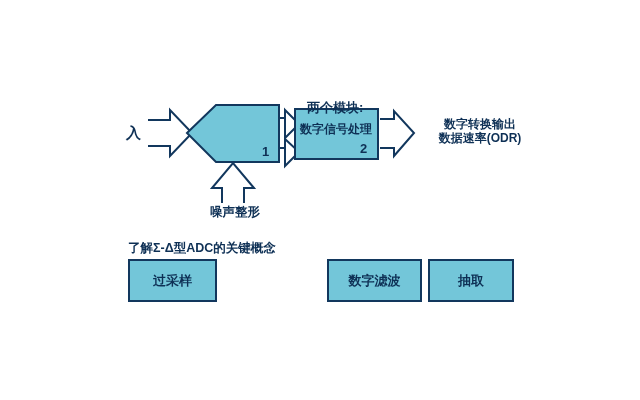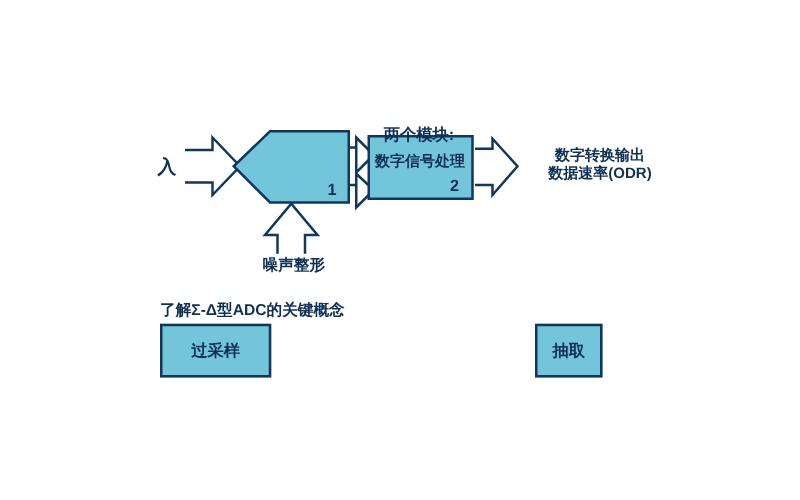--- a/index.html
+++ b/index.html
@@ -32,21 +32,21 @@
     background: #73c6d9;
     border: 2px solid #12375d;
     display: flex;
     align-items: center;
     justify-content: center;
     font-size: 13px;
   }
   .cb-1 { left: 128px; width: 89px; }
   .cb-2 { left: 225px; width: 95px; }
   .cb-3 { left: 327px; width: 95px; }
-  .cb-4 { left: 428px; width: 54px; text-align: center; }
+  .cb-4 { left: 428px; width: 86px; text-align: center; }
 </style>
 </head>
 <body>
 
 <div class="canvas">
 
   <svg class="shape-layer" viewBox="0 0 640 400" xmlns="http://www.w3.org/2000/svg">
 
     <path d="M148,120 H170 V110 L192,133 L170,156 V146 H148" fill="#ffffff" stroke="#12375d" stroke-width="2"></path>
 
@@ -78,17 +78,20 @@
     <div>数据速率(ODR)</div>
   </div>
 
   <div class="lbl ref-label">噪声整形</div>
 
   <div class="lbl concepts-title">了解Σ-Δ型ADC的关键概念</div>
 
   <div class="concept-box cb-1">
     <span>过采样</span>
   </div>
+  <div class="concept-box cb-3">
+    <span>数字滤波</span>
+  </div>
   <div class="concept-box cb-4">
     <span>抽取</span>
   </div>
 
 </div>
 
 </body></html>

